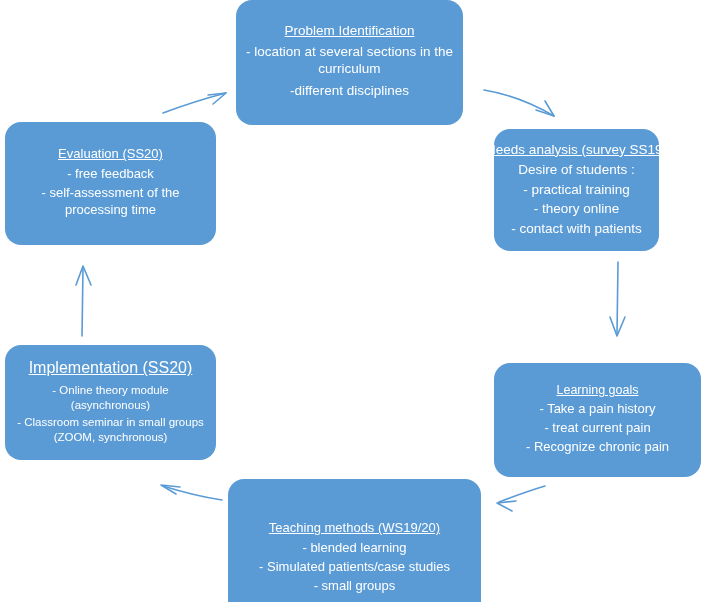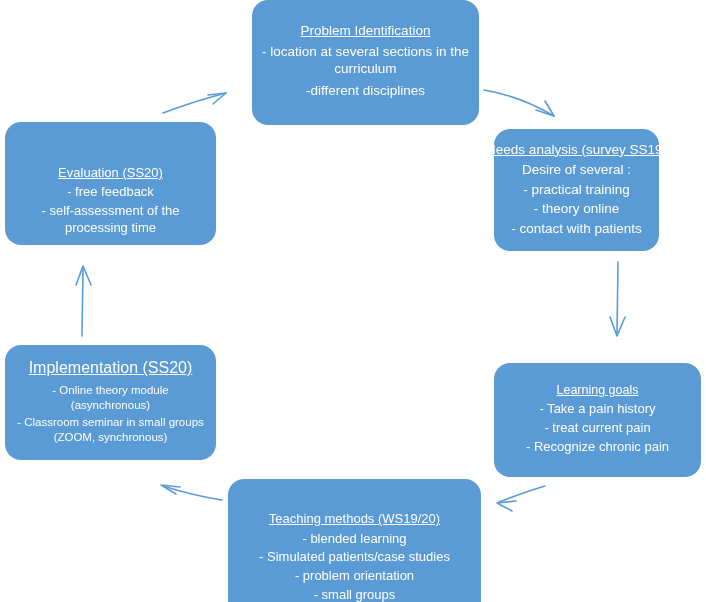--- a/index.html
+++ b/index.html
@@ -44,21 +44,21 @@
     text-decoration: underline;
     white-space: nowrap;
     line-height: 1.28;
   }
   .node .line {
     line-height: 1.3;
   }
 
   
   #node-problem {
-    left: 252px; top: 0px;
+    left: 236px; top: 0px;
     width: 227px; height: 125px;
     border-top-left-radius: 16px;
     border-top-right-radius: 16px;
   }
   #node-problem .title { font-size: 13.5px; margin-bottom: 4px; }
   #node-problem .line  { font-size: 13.5px; margin-bottom: 4px; }
 
   #node-needs {
     left: 494px; top: 129px;
     width: 165px; height: 122px;
@@ -84,21 +84,21 @@
 
   #node-implementation {
     left: 5px; top: 345px;
     width: 211px; height: 115px;
   }
   #node-implementation .title { font-size: 16px; margin-bottom: 4px; }
   #node-implementation .line  { font-size: 11.5px; margin-bottom: 2px; }
 
   #node-evaluation {
     left: 5px; top: 122px;
-    width: 211px; height: 123px; justify-content: flex-end;
+    width: 211px; height: 123px;
   }
   #node-evaluation .title { font-size: 13px; margin-bottom: 3px; }
   #node-evaluation .line  { font-size: 13px; margin-bottom: 2px; }
 </style>
 </head>
 <body>
 
 <div id="diagram">
 
   <svg class="arrow-layer" viewBox="0 0 706 602" width="706" height="602" xmlns="http://www.w3.org/2000/svg">
@@ -136,38 +136,37 @@
   </svg>
 
   <div class="node" id="node-problem">
     <div class="title">Problem Identification</div>
     <div class="line">- location at several sections in the curriculum</div>
     <div class="line">-different disciplines</div>
   </div>
 
   <div class="node" id="node-needs">
     <div class="title">Needs analysis (survey SS19)</div>
-    <div class="line">Desire of several :</div>
+    <div class="line">Desire of students :</div>
     <div class="line">- practical training</div>
     <div class="line">- theory online</div>
     <div class="line">- contact with patients</div>
   </div>
 
   <div class="node" id="node-goals">
     <div class="title">Learning goals</div>
     <div class="line">- Take a pain history</div>
     <div class="line">- treat current pain</div>
     <div class="line">- Recognize chronic pain</div>
   </div>
 
   <div class="node" id="node-teaching">
     <div class="title">Teaching methods (WS19/20)</div>
     <div class="line">- blended learning</div>
     <div class="line">- Simulated patients/case studies</div>
-    <div class="line">- problem orientation</div>
     <div class="line">- small groups</div>
   </div>
 
   <div class="node" id="node-implementation">
     <div class="title">Implementation (SS20)</div>
     <div class="line">- Online theory module (asynchronous)</div>
     <div class="line">- Classroom seminar in small groups (ZOOM, synchronous)</div>
   </div>
 
   <div class="node" id="node-evaluation">

